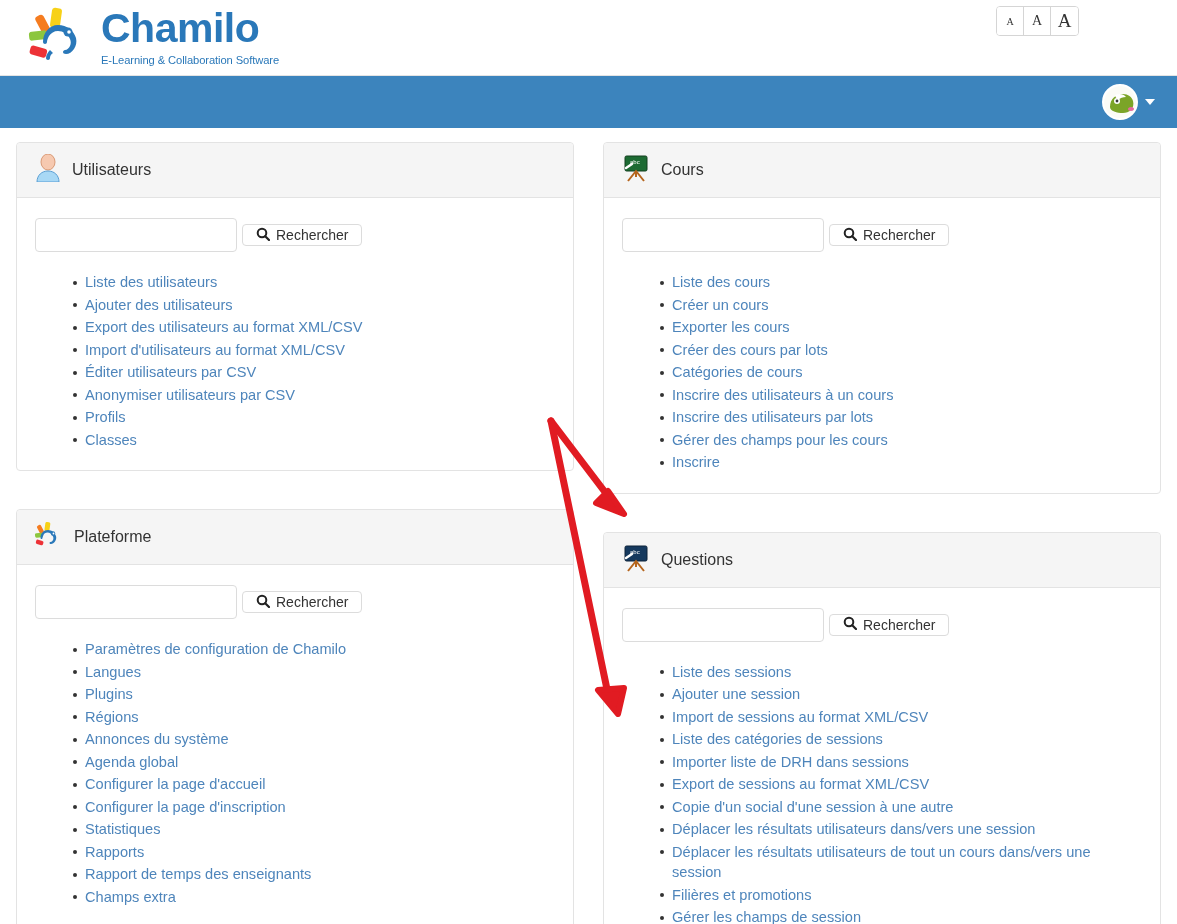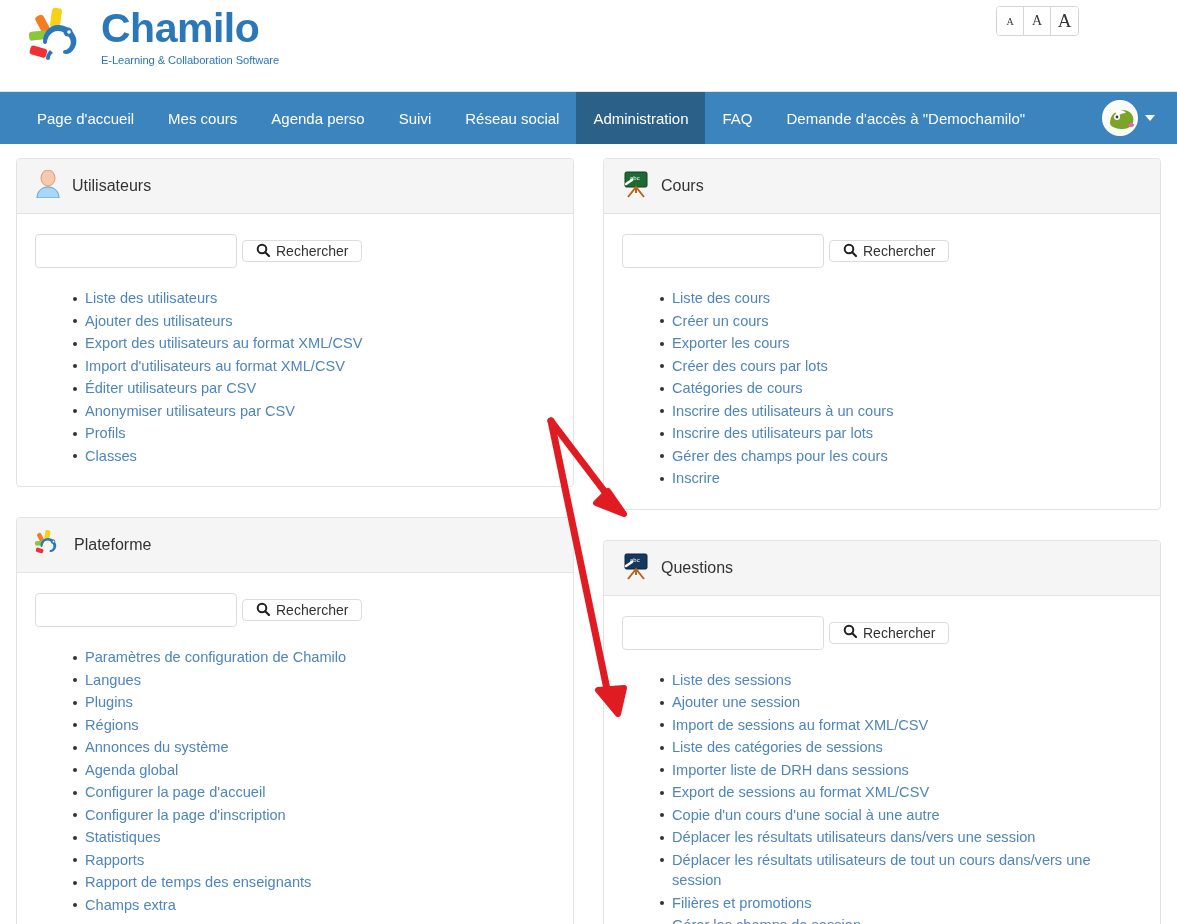--- a/index.html
+++ b/index.html
@@ -8,21 +8,21 @@
     margin: 0; padding: 0;
     width: 1177px; height: 924px;
     background: #ffffff;
     font-family: "Liberation Sans", sans-serif;
     overflow: hidden;
   }
 
   
   .header {
     position: relative;
-    width: 1177px; height: 92px;
+    width: 1177px; height: 76px;
     background: #ffffff;
     border-bottom: 1px solid #e4e4e4;
     padding-left: 9px;
   }
   .logo-wrap {
     position: absolute; left: 28px; top: 6px;
     display: flex; align-items: center; gap: 7px;
   }
   .logo-mark { position: relative; width: 66px; height: 62px; }
   .logo-text-block { display: flex; flex-direction: column; line-height: 1; }
@@ -94,21 +94,21 @@
     grid-template-columns: 558px 558px;
     column-gap: 29px;
     row-gap: 0px;
   }
   .col { display: flex; flex-direction: column; }
 
   .panel {
     background: #ffffff;
     border: 1px solid #e3e3e3;
     border-radius: 4px;
-    margin-bottom: 30px;
+    margin-bottom: 38px;
   }
   .panel-head {
     background: #f5f5f5;
     border-bottom: 1px solid #e3e3e3;
     border-radius: 4px 4px 0 0;
     height: 55px;
     display: flex; align-items: center;
     padding: 0 18px;
     gap: 11px;
   }
@@ -196,30 +196,20 @@
   </div>
 
   <div class="fontsize-group">
     <div class="fontsize-btn fs-1">A</div>
     <div class="fontsize-btn fs-2">A</div>
     <div class="fontsize-btn fs-3">A</div>
   </div>
 </div>
 
 <div class="navbar">
-  <div class="nav-items">
-    <a class="nav-item">Page d'accueil</a>
-    <a class="nav-item">Mes cours</a>
-    <a class="nav-item">Agenda perso</a>
-    <a class="nav-item">Suivi</a>
-    <a class="nav-item">Réseau social</a>
-    <a class="nav-item active">Administration</a>
-    <a class="nav-item">FAQ</a>
-    <a class="nav-item">Demande d'accès à "Demochamilo"</a>
-  </div>
 
   <div class="nav-right">
     <div class="avatar">
       <svg width="36" height="36" viewBox="0 0 36 36" xmlns="http://www.w3.org/2000/svg">
         <circle cx="18" cy="18" r="18" fill="#fbfbf6"></circle>
         <path d="M6 21c0-8 6-13 13-13 5 0 9 3 10 7 1 3 0 7-2 9-2 2-5 3-8 3-6 0-13-2-13-6z" fill="#7ba428"></path>
         <path d="M11 9c4-2 9-1 11 2-3 0-6 1-8 3-2-2-3-4-3-5z" fill="#ffffff"></path>
         <circle cx="13" cy="15" r="3" fill="#ffffff"></circle>
         <circle cx="13" cy="15" r="1.4" fill="#3a3a3a"></circle>
         <path d="M27 21c2 0 3 1 3 2s-1 2-3 2-3-1-3-2 1-2 3-2z" fill="#e36aa0"></path>
@@ -385,21 +375,21 @@
               <span>Rechercher</span>
             </button>
           </div>
           <ul class="link-list">
             <li><a>Liste des sessions</a></li>
             <li><a>Ajouter une session</a></li>
             <li><a>Import de sessions au format XML/CSV</a></li>
             <li><a>Liste des catégories de sessions</a></li>
             <li><a>Importer liste de DRH dans sessions</a></li>
             <li><a>Export de sessions au format XML/CSV</a></li>
-            <li><a>Copie d'un cours d'une social à une autre</a></li>
+            <li><a>Copie d'un social d'une session à une autre</a></li>
             <li><a>Déplacer les résultats utilisateurs dans/vers une session</a></li>
             <li><a>Déplacer les résultats utilisateurs de tout un cours dans/vers une session</a></li>
             <li><a>Filières et promotions</a></li>
             <li><a>Gérer les champs de session</a></li>
             <li><a>Séquentialisation de ressources</a></li>
 
           </ul>
         </div>
       </div>
     </div>

